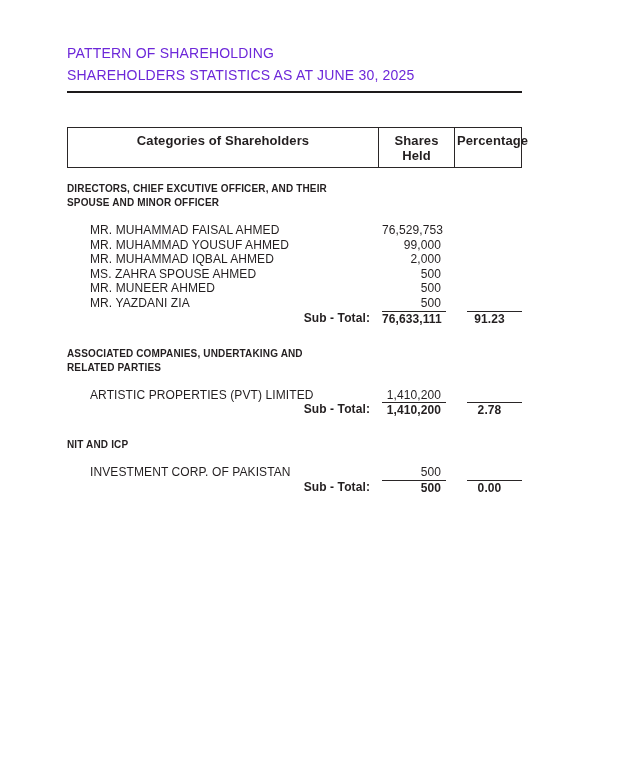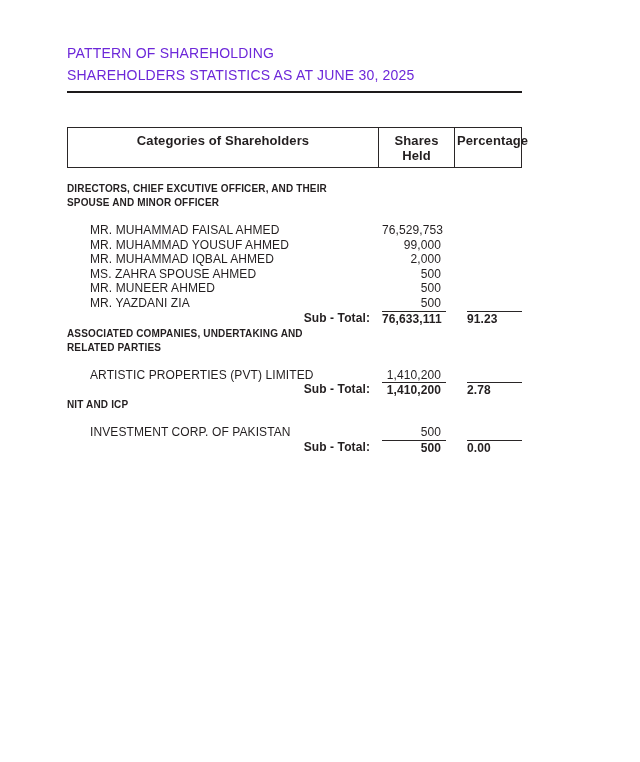--- a/index.html
+++ b/index.html
@@ -35,39 +35,39 @@
     font-weight: 700;
     font-size: 13px;
     letter-spacing: 0.1px;
   }
   .header-cell {
     text-align: center;
     padding: 5px 2px 4px 2px;
   }
   .header-cell + .header-cell { border-left: 1.2px solid #2a2627; }
 
-  .section { }
+  .section { margin-top: 20px; }
   .section.first { margin-top: 14px; }
   .section-heading {
     font-weight: 700;
     font-size: 10px;
     line-height: 14px;
     letter-spacing: 0.15px;
   }
   .rows { margin-top: 13px; }
   .row {
     display: grid;
     grid-template-columns: 1fr 64px 21px 55px;
     line-height: 14.6px;
     font-size: 12px;
     letter-spacing: 0.1px;
   }
   .cell.name { padding-left: 23px; }
   .cell.shares { text-align: right; padding-right: 5px; }
-  .cell.pct { text-align: left; padding-right: 10px; font-weight: 700; }
+  .cell.pct { text-align: center; padding-right: 10px; font-weight: 700; }
   .row.subtotal { font-weight: 700; line-height: 15px; }
   .row.subtotal .subtotal-label {
     text-align: right;
     padding-right: 12px;
     padding-left: 0;
   }
   .topline { border-top: 1.2px solid #2a2627; }
 </style>
 </head>
 <body>

